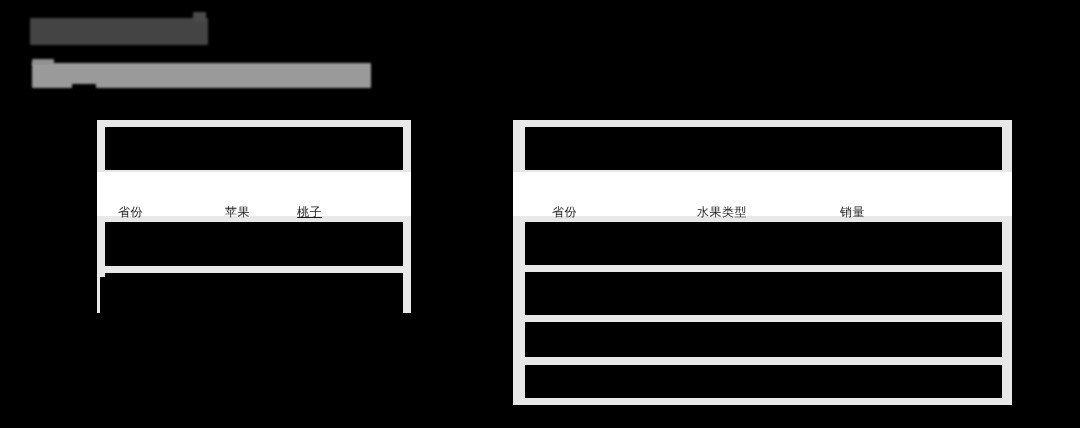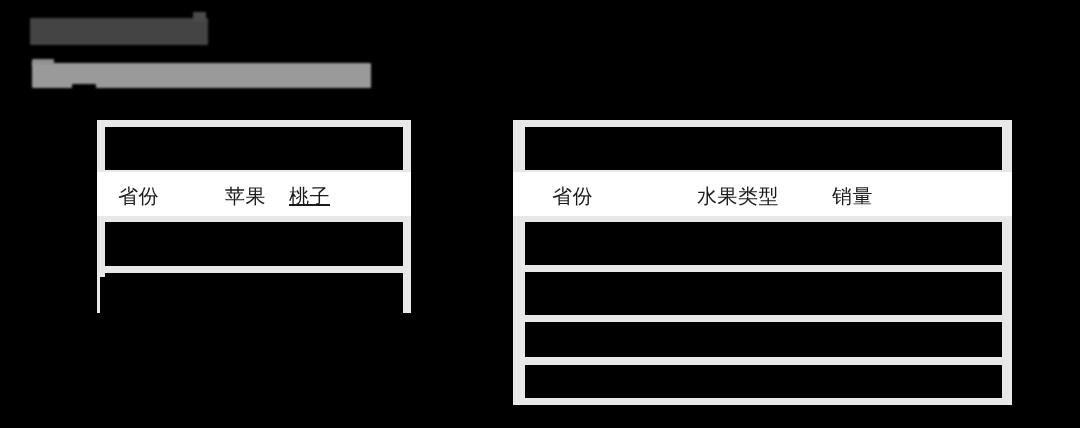--- a/index.html
+++ b/index.html
@@ -89,48 +89,49 @@
   .row.header {
     background: #ffffff;
     display: flex;
     align-items: center;
     filter: blur(0.45px);
   }
 
   .cell {
     position: absolute;
     color: #1b1b1b;
-    font-size: 20px;
+    font-size: 12px;
     line-height: 1;
     white-space: nowrap;
     letter-spacing: 0.5px;
+    margin-top: 20px;
   }
 
   
   #table-left .row-0      { left: 8px;  top: 7px;   width: 298px; height: 43px; }
   #table-left .row-header { left: 0px;  top: 52px;  width: 314px; height: 44px; }
   #table-left .row-1      { left: 8px;  top: 102px; width: 298px; height: 44px; }
   #table-left .row-2      { left: 8px;  top: 153px; width: 298px; height: 40px; }
   #table-left .row-2-tail { left: 3px;  top: 157px; width: 300px; height: 39px; background:#000; }
 
   #table-left .cell-0 { left: 21px;  top: 14px; }
   #table-left .cell-1 { left: 128px; top: 14px; }
-  #table-left .cell-2 { left: 192px; top: 14px; text-decoration: underline; }
+  #table-left .cell-2 { left: 200px; top: 14px; text-decoration: underline; }
 
   
   #table-right .row-0      { left: 12px; top: 7px;   width: 477px; height: 43px; }
   #table-right .row-header { left: 0px;  top: 52px;  width: 499px; height: 44px; }
   #table-right .row-1      { left: 12px; top: 102px; width: 477px; height: 43px; }
   #table-right .row-2      { left: 12px; top: 152px; width: 477px; height: 43px; }
   #table-right .row-3      { left: 12px; top: 202px; width: 477px; height: 35px; }
   #table-right .row-4      { left: 12px; top: 245px; width: 477px; height: 33px; }
 
   #table-right .cell-0 { left: 39px;  top: 14px; }
   #table-right .cell-1 { left: 184px; top: 14px; text-align: center; }
-  #table-right .cell-2 { left: 319px; top: 14px; }
+  #table-right .cell-2 { left: 327px; top: 14px; }
 </style>
 </head>
 <body>
 
 <div class="redaction" id="title-redaction"></div>
 <div class="redaction" id="title-notch"></div>
 
 <div class="redaction" id="subtitle-notch-a"></div>
 <div class="redaction" id="subtitle-redaction"></div>
 <div class="redaction" id="subtitle-notch-b"></div>

